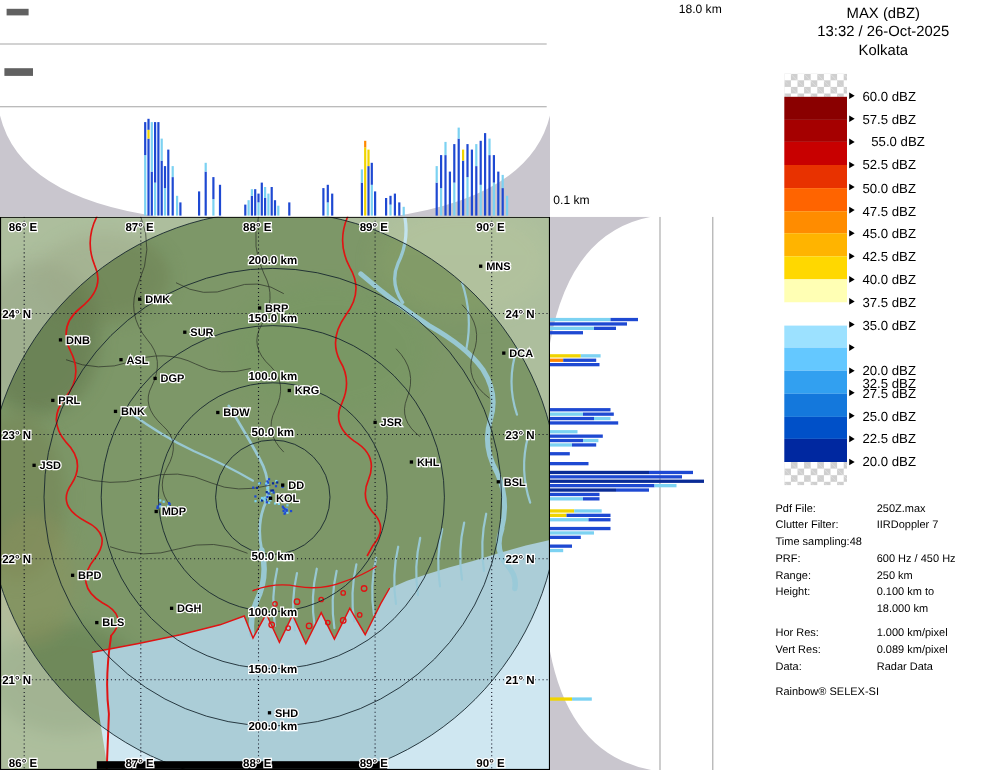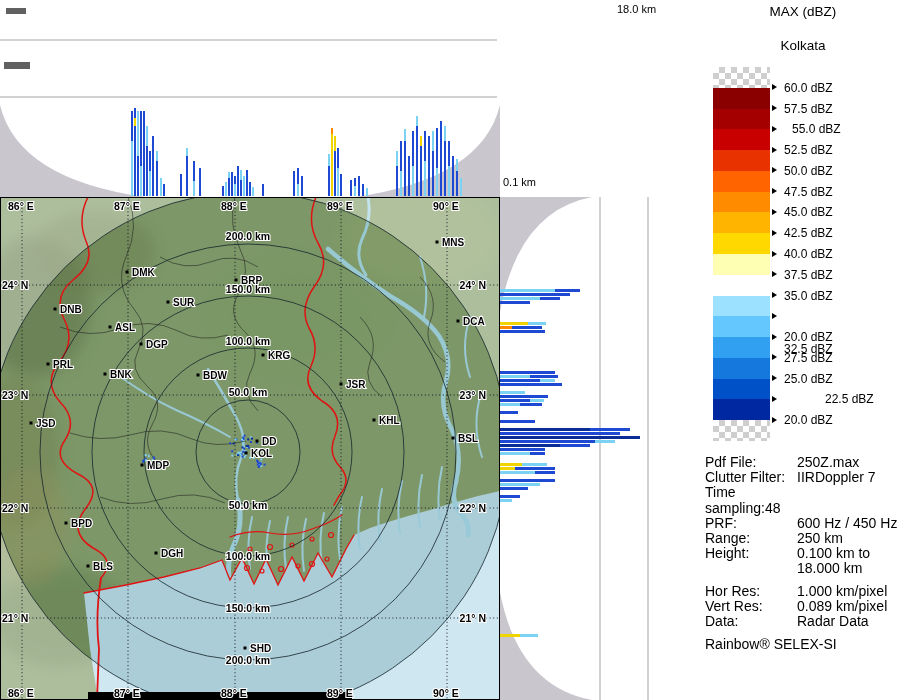--- a/index.html
+++ b/index.html
@@ -12,21 +12,21 @@
                 font-weight:500;color:#000;white-space:nowrap;}
   .colorbar{position:absolute;left:13px;top:67px;width:57px;height:374px;}
   .cb-block{position:absolute;left:0;width:57px;}
   .checker{background-color:#fff;
     background-image:linear-gradient(45deg,#cfcfcf 25%,transparent 25%,transparent 75%,#cfcfcf 75%),
                      linear-gradient(45deg,#cfcfcf 25%,transparent 25%,transparent 75%,#cfcfcf 75%);
     background-size:12px 12px;background-position:0 0,6px 6px;}
   .cb-tick{position:absolute;left:72px;width:0;height:0;border-left:5px solid #000;
            border-top:3.5px solid transparent;border-bottom:3.5px solid transparent;}
   .cb-label{position:absolute;left:84px;font-size:12px;color:#000;white-space:nowrap;}
-  .info{position:absolute;left:5px;top:455px;width:200px;font-size:14px;color:#000;}
+  .info{position:absolute;left:5px;top:455px;width:200px;font-size:10px;color:#000;}
   .info-row{display:flex;line-height:15.2px;}
   .info-label{width:92px;flex:0 0 92px;}
   .info-value{white-space:nowrap;}
   .mt{margin-top:7px;}
   .brand{margin-top:8px;line-height:15px;}
 </style>
 </head>
 <body>
 
 <div class="stage">
@@ -436,20 +436,21 @@
           <text x="93" y="372.5" font-size="10" font-weight="700" font-family="&quot;Liberation Sans&quot;,sans-serif" style="paint-order:stroke;stroke:#ffffff;stroke-width:2.2px;fill:#000;">BLS</text>
           <rect x="243.5" y="449.5" width="3" height="3" fill="#000"></rect>
           <text x="250" y="454.5" font-size="10" font-weight="700" font-family="&quot;Liberation Sans&quot;,sans-serif" style="paint-order:stroke;stroke:#ffffff;stroke-width:2.2px;fill:#000;">SHD</text>
         </g>
     </g>
     <rect x="0.5" y="0.5" width="499" height="502" fill="none" stroke="#000" stroke-width="1"></rect>
   </svg>
 
   <div class="legend">
     <div class="legend-title" style="top:4px">MAX (dBZ)</div>
+    <div class="legend-title" style="top:21px">13:32 / 26-Oct-2025</div>
     <div class="legend-title" style="top:38px">Kolkata</div>
     <div class="colorbar" id="colorbar">
         <div class="cb-block checker" style="top: 0px; height: 20.7778px;"></div>
         <div class="cb-block" style="top: 20.7778px; height: 20.7778px; background: rgb(138, 0, 0);"></div>
         <div class="cb-block" style="top: 41.5556px; height: 20.7778px; background: rgb(165, 0, 0);"></div>
         <div class="cb-block" style="top: 62.3333px; height: 20.7778px; background: rgb(200, 0, 0);"></div>
         <div class="cb-block" style="top: 83.1111px; height: 20.7778px; background: rgb(232, 50, 0);"></div>
         <div class="cb-block" style="top: 103.889px; height: 20.7778px; background: rgb(255, 100, 0);"></div>
         <div class="cb-block" style="top: 124.667px; height: 20.7778px; background: rgb(255, 140, 0);"></div>
         <div class="cb-block" style="top: 145.444px; height: 20.7778px; background: rgb(255, 180, 0);"></div>
@@ -489,21 +490,21 @@
         <div class="cb-label" style="top: 288.556px;">35.0 dBZ</div>
         <div class="cb-tick" style="top: 312.833px;"></div>
         <div class="cb-label" style="top: 309.333px; margin-top: 33px;">32.5 dBZ</div>
         <div class="cb-tick" style="top: 333.611px;"></div>
         <div class="cb-label" style="top: 330.111px;">20.0 dBZ</div>
         <div class="cb-tick" style="top: 354.389px;"></div>
         <div class="cb-label" style="top: 350.889px;">27.5 dBZ</div>
         <div class="cb-tick" style="top: 375.167px;"></div>
         <div class="cb-label" style="top: 371.667px;">25.0 dBZ</div>
         <div class="cb-tick" style="top: 395.944px;"></div>
-        <div class="cb-label" style="top: 392.444px; margin-left: 41px;">22.5 dBZ</div>
+        <div class="cb-label" style="top: 392.444px;">22.5 dBZ</div>
         <div class="cb-tick" style="top: 416.722px;"></div>
         <div class="cb-label" style="top: 413.222px;">20.0 dBZ</div>
       </div>
     <div class="info" id="info-rows">
         <div class="info-row">
           <span class="info-label">Pdf File:</span>
           <span class="info-value">250Z.max</span>
         </div>
         <div class="info-row">
           <span class="info-label">Clutter Filter:</span>

